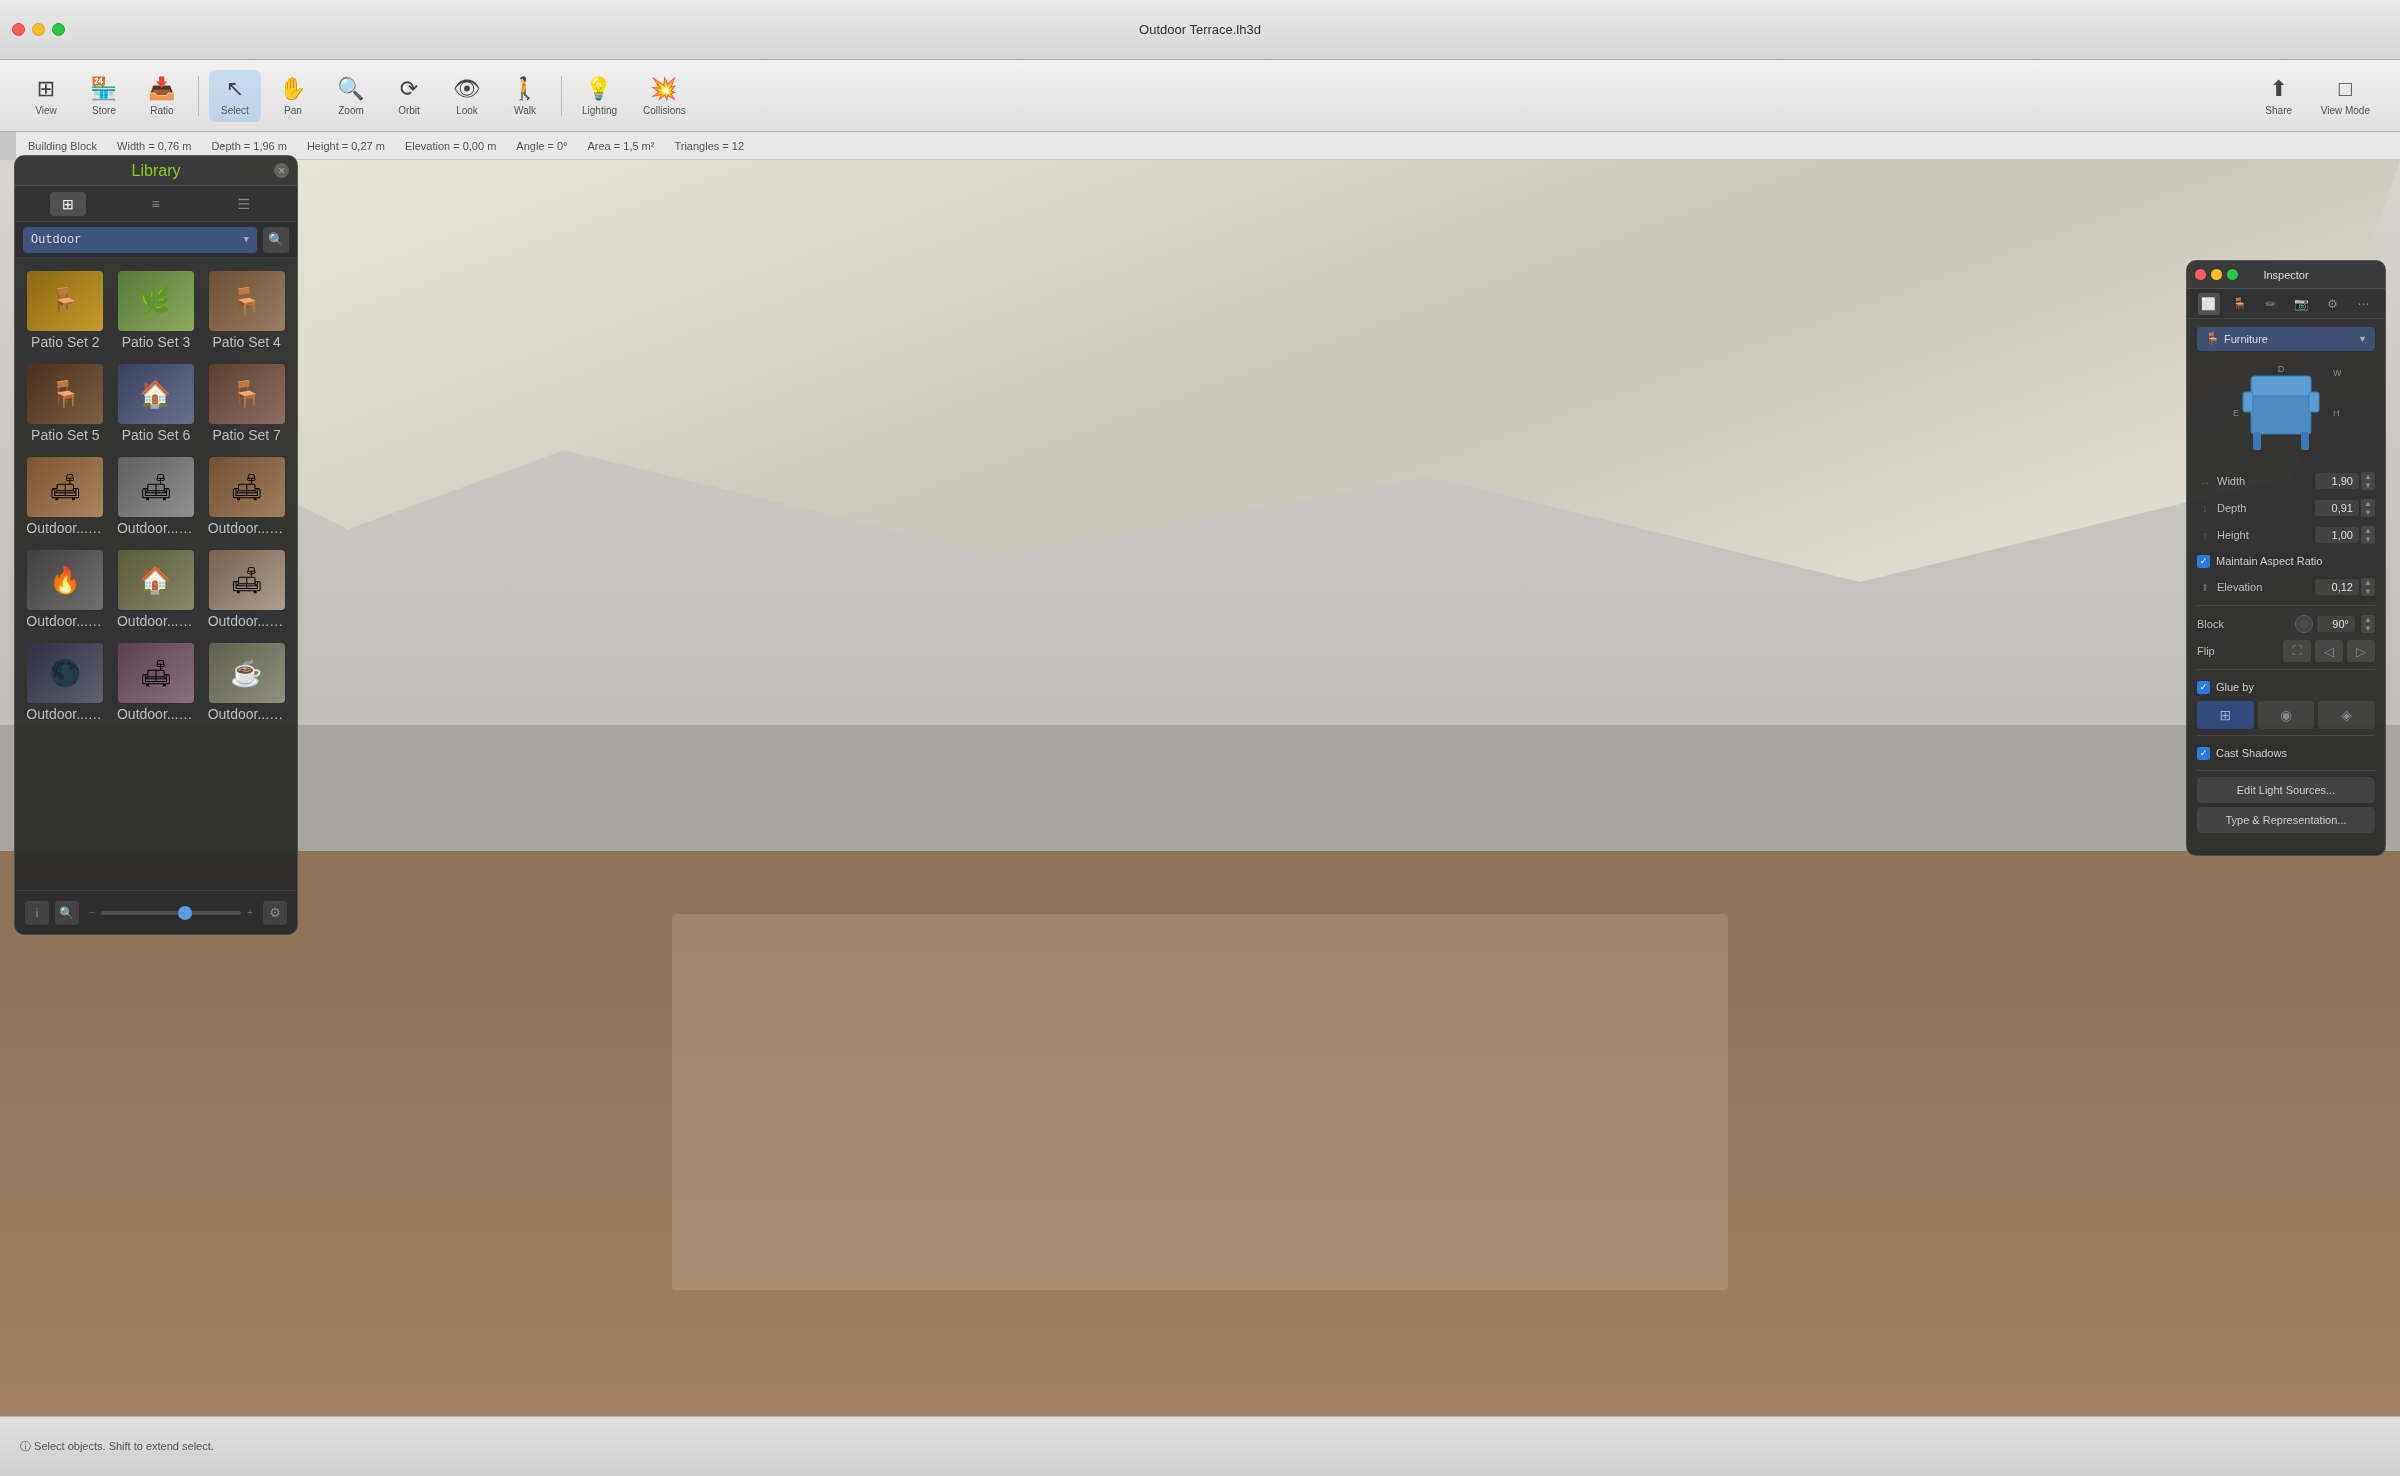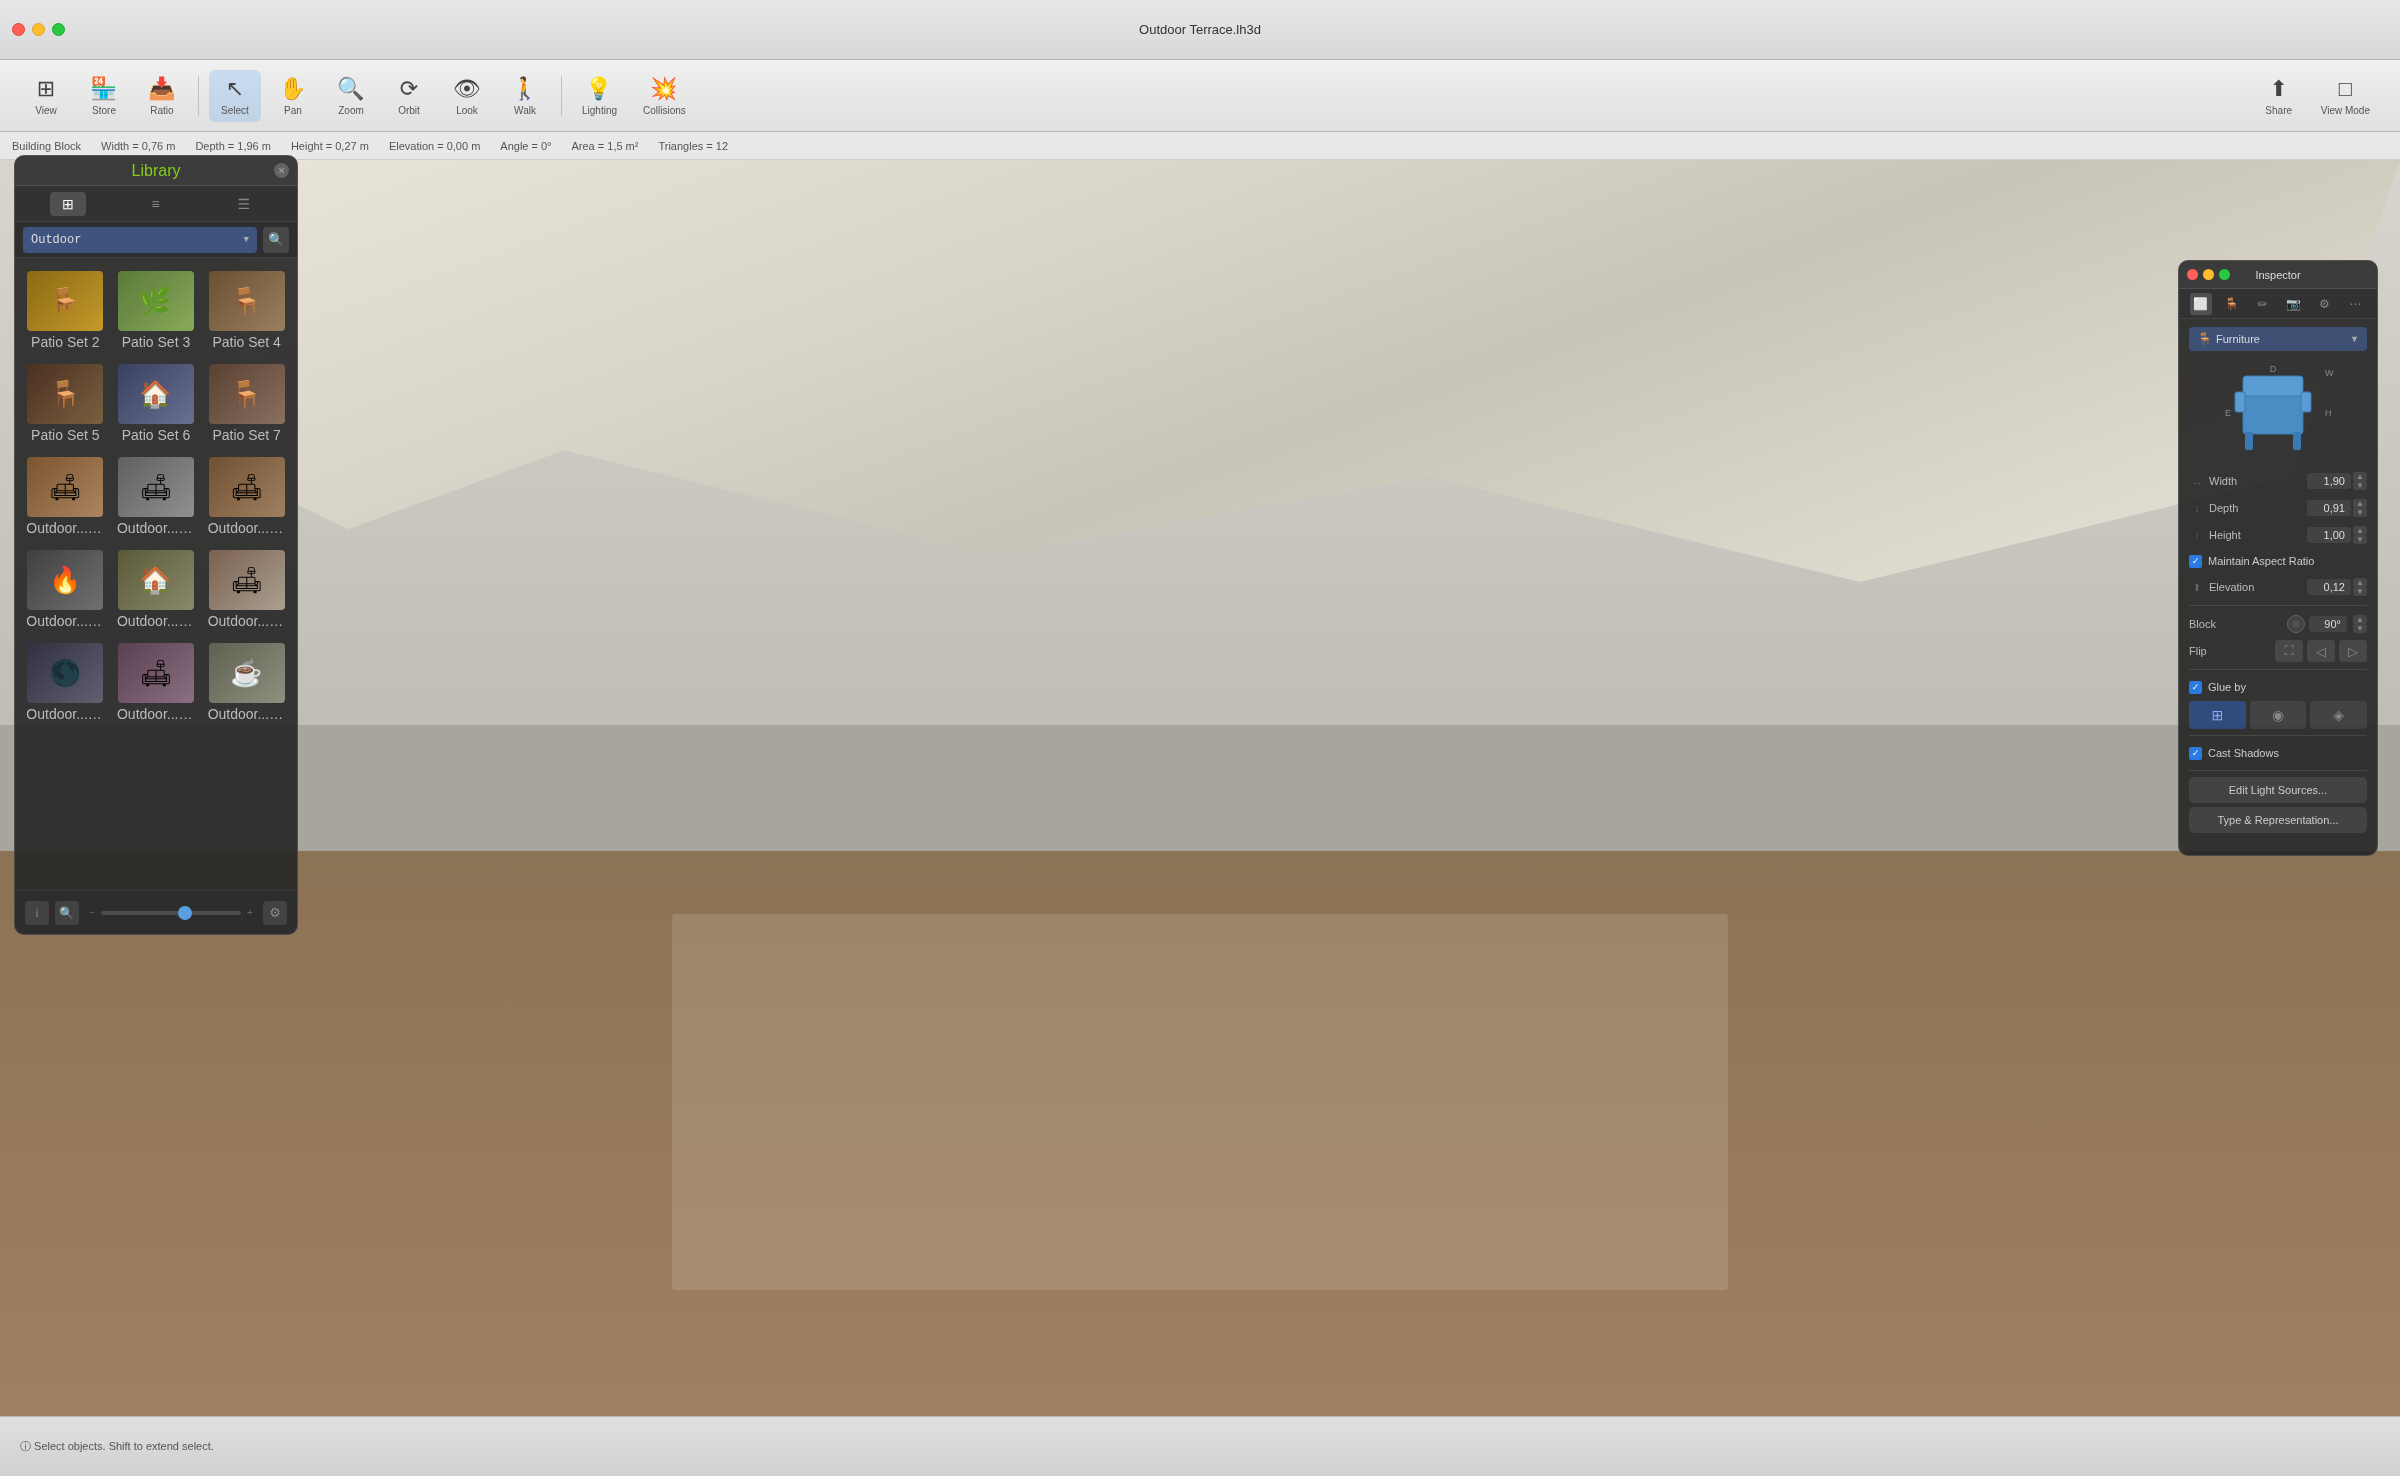--- a/index.html
+++ b/index.html
@@ -65,21 +65,21 @@
       min-width: 52px;
     }
     .toolbar-btn .tb-icon { font-size: 22px; color: #444; }
     .toolbar-btn .tb-label { font-size: 10px; color: #555; white-space: nowrap; }
     .toolbar-btn.active { background: rgba(0,120,255,0.15); }
     .toolbar-separator { width: 1px; height: 40px; background: #c0c0c0; margin: 0 4px; }
 
     
     .info-bar {
       position: absolute;
-      top: 132px; left: 0; right: 0;
+      top: 132px; left: 16px; right: 0;
       height: 28px;
       background: #e8e8e8;
       border-bottom: 1px solid #ccc;
       display: flex;
       align-items: center;
       padding: 0 12px;
       gap: 20px;
       font-size: 11px;
       color: #555;
       z-index: 100;
@@ -317,21 +317,21 @@
       background: rgba(255,255,255,0.1);
       border-radius: 4px;
       display: flex; align-items: center; justify-content: center;
       cursor: pointer;
       font-size: 13px; color: #888;
     }
 
     
     .inspector-panel {
       position: absolute;
-      top: 260px; right: 22px;
+      top: 260px; right: 14px;
       width: 200px;
       background: rgba(40,40,40,0.93);
       border-radius: 10px;
       z-index: 200;
       border: 1px solid rgba(255,255,255,0.15);
       overflow: hidden;
       padding-bottom: 10px;
     }
     .inspector-titlebar {
       height: 28px;

